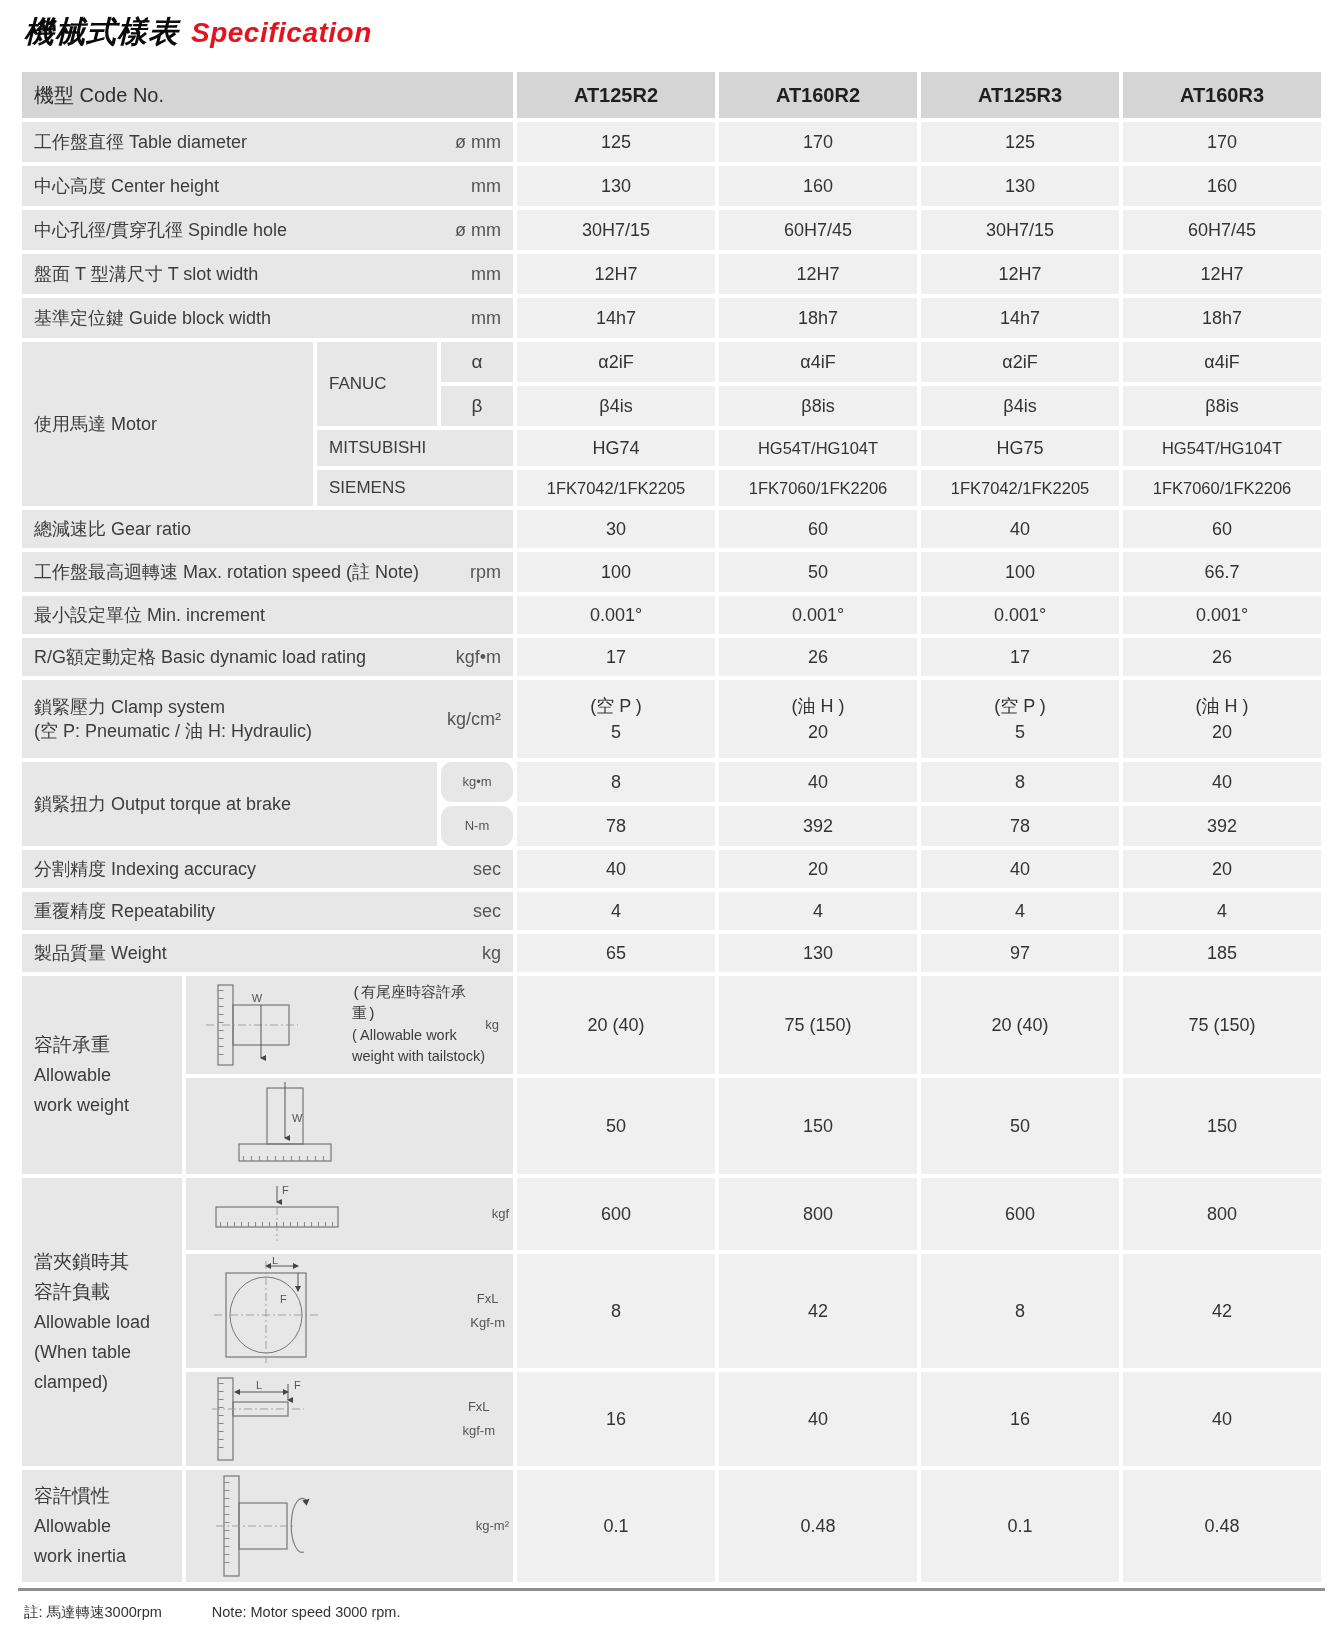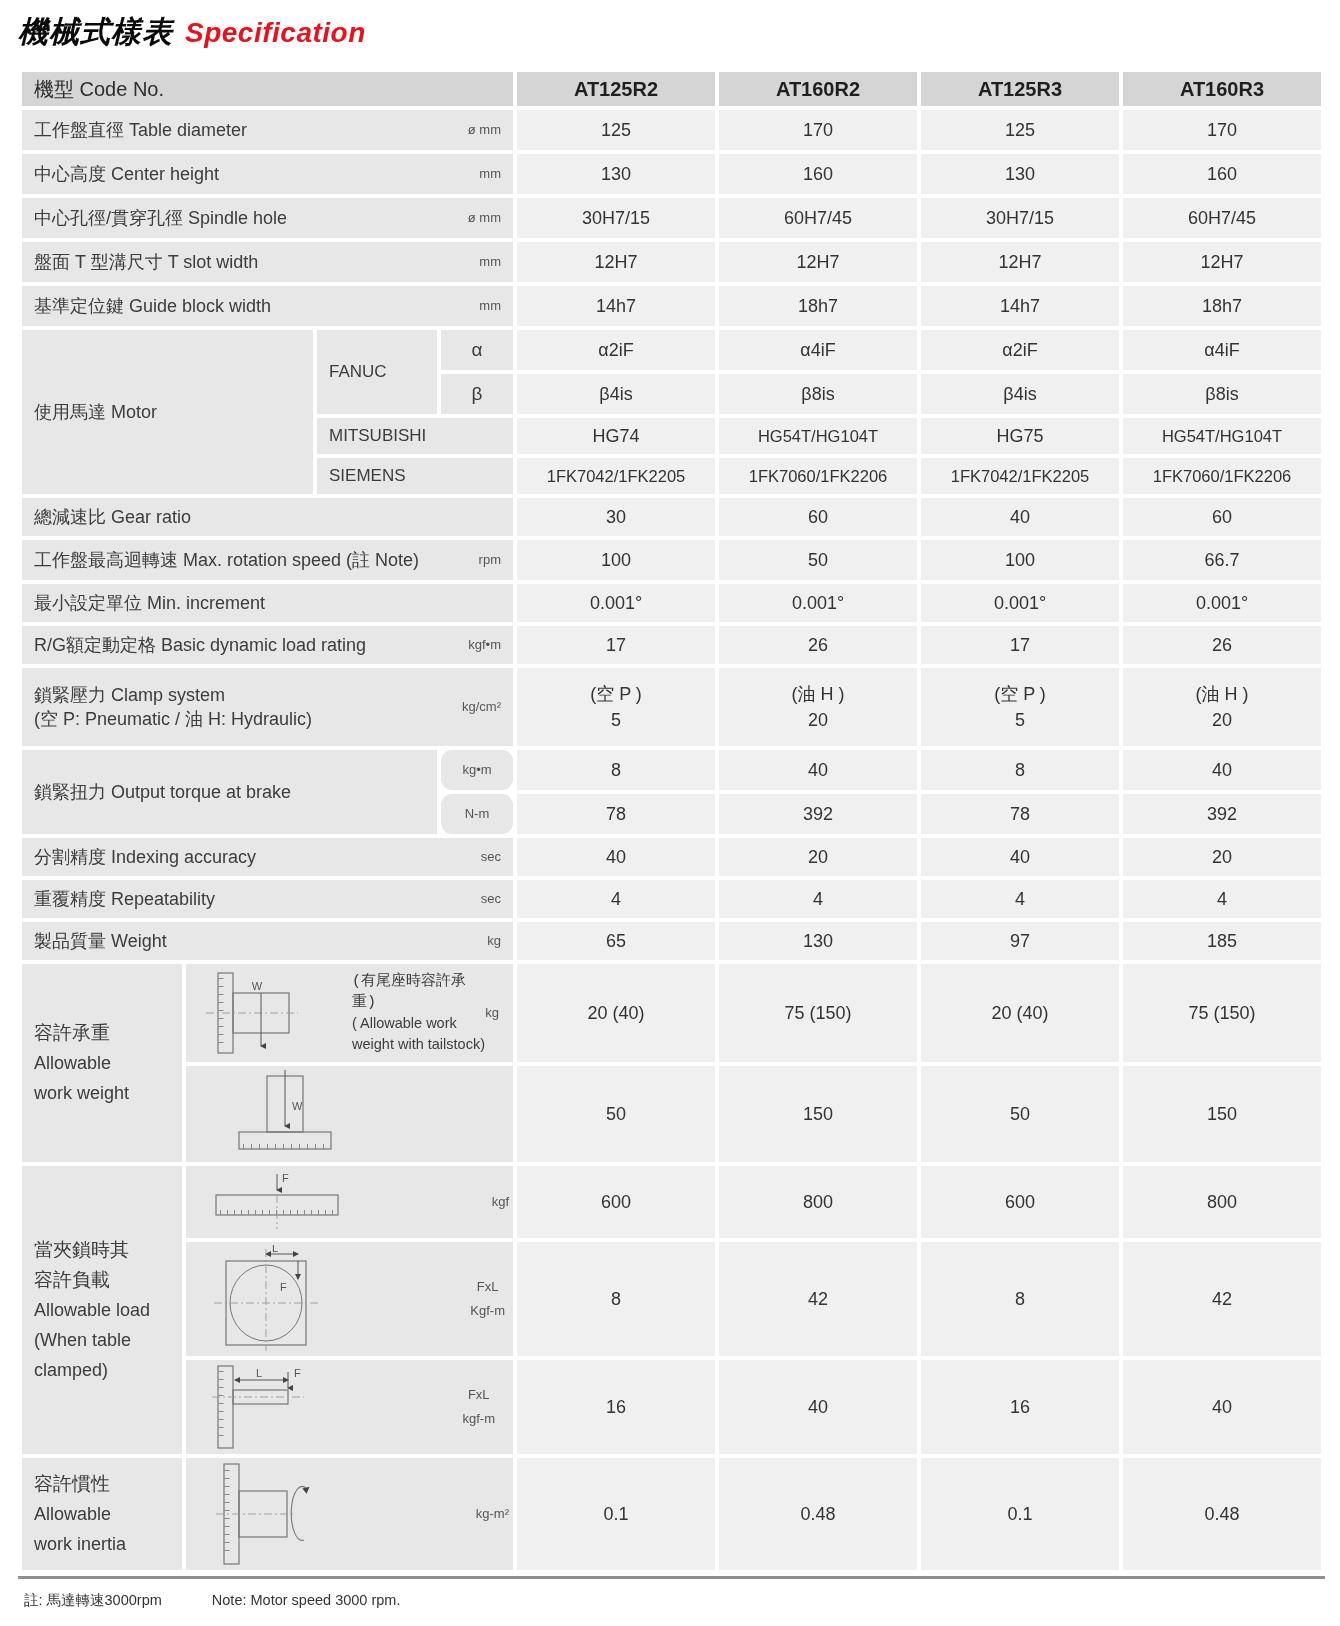--- a/index.html
+++ b/index.html
@@ -2,54 +2,54 @@
 <html><head>
 <meta charset="utf-8">
 <style>
   html,body{margin:0;padding:0;background:#ffffff;}
   body{
     width:1340px;height:1626px;overflow:hidden;
     font-family:"Liberation Sans",sans-serif;color:#3c3c3c;
     -webkit-font-smoothing:antialiased;
   }
   .page{padding:10px 0 0 18px;}
-  .title-row{display:flex;align-items:baseline;gap:12px;margin:2px 0 10px 0;height:46px;}
+  .title-row{display:flex;align-items:baseline;gap:12px;margin:2px 0 10px 6px;height:46px;}
   .title-zh{font-size:30px;font-weight:bold;font-style:italic;color:#0a0a0a;letter-spacing:1px;}
   .title-en{font-size:28px;font-weight:bold;font-style:italic;color:#e8121c;letter-spacing:.5px;}
 
   table.spec{border-collapse:separate;border-spacing:4px;table-layout:fixed;width:1307px;}
   td{padding:0 12px;vertical-align:middle;font-size:18px;line-height:1.25;overflow:hidden;}
   td.hdr{background:#d5d5d5;}
   td.hdr-label{font-size:20px;color:#2e2e2e;}
   td.hdr-model{text-align:center;font-weight:bold;font-size:20px;color:#1f1f1f;}
   td.lbl{background:#e7e7e7;color:#3c3c3c;}
   td.val{background:#f0f0f0;text-align:center;color:#333;}
   .lr{display:flex;align-items:center;justify-content:space-between;width:100%;}
-  .unit{font-size:13px;color:#555;white-space:nowrap;margin-left:8px;}
+  .unit{font-size:18px;color:#555;white-space:nowrap;margin-left:8px;}
   td.unit-cell{text-align:center;font-size:13px;color:#555;border-radius:11px;}
   td.greek{text-align:center;font-size:19px;}
   td.brand{font-size:17px;}
   td.val-sm{font-size:16.5px;}
   .two-line div{line-height:26px;}
   .clamp-lbl div{line-height:24px;}
   td.sect-label div{line-height:30px;font-size:18px;}
   td.sect-label div.cjk{font-size:19px;}
   .diag-cell-inner{display:flex;align-items:center;width:100%;}
   .diag-note{margin-left:14px;line-height:21px;}
   .diag-note .nzh{font-size:15px;font-family:Liberation Mono, monospace;}
   .diag-note .nen{font-size:14.5px;}
   .unit-right{margin-left:auto;font-size:13px;color:#555;white-space:nowrap;padding-right:2px;}
   .unit-stack{margin-left:auto;display:flex;flex-direction:column;align-items:center;gap:8px;font-size:13px;color:#555;padding-right:12px;}
   svg.diag{flex:0 0 auto;}
   svg text{font-family:"Liberation Sans",sans-serif;font-size:11px;fill:#555;}
   .bottom-line{width:1307px;height:3px;background:#8f8f8f;margin-top:2px;}
   .footnote{margin:12px 0 0 6px;font-size:14.5px;color:#333;}
   .footnote .fzh{margin-right:46px;}
 
-  tr.r-hdr{height:34px;}
+  tr.r-hdr{height:46px;}
   tr.r40{height:40px;}
   tr.r36{height:36px;}
   tr.r38{height:38px;}
   tr.r-clamp{height:78px;}
   tr.r-ww1{height:98px;}
   tr.r-ww2{height:96px;}
   tr.r-ld1{height:72px;}
   tr.r-ld2{height:114px;}
   tr.r-ld3{height:94px;}
   tr.r-in{height:100px;}

